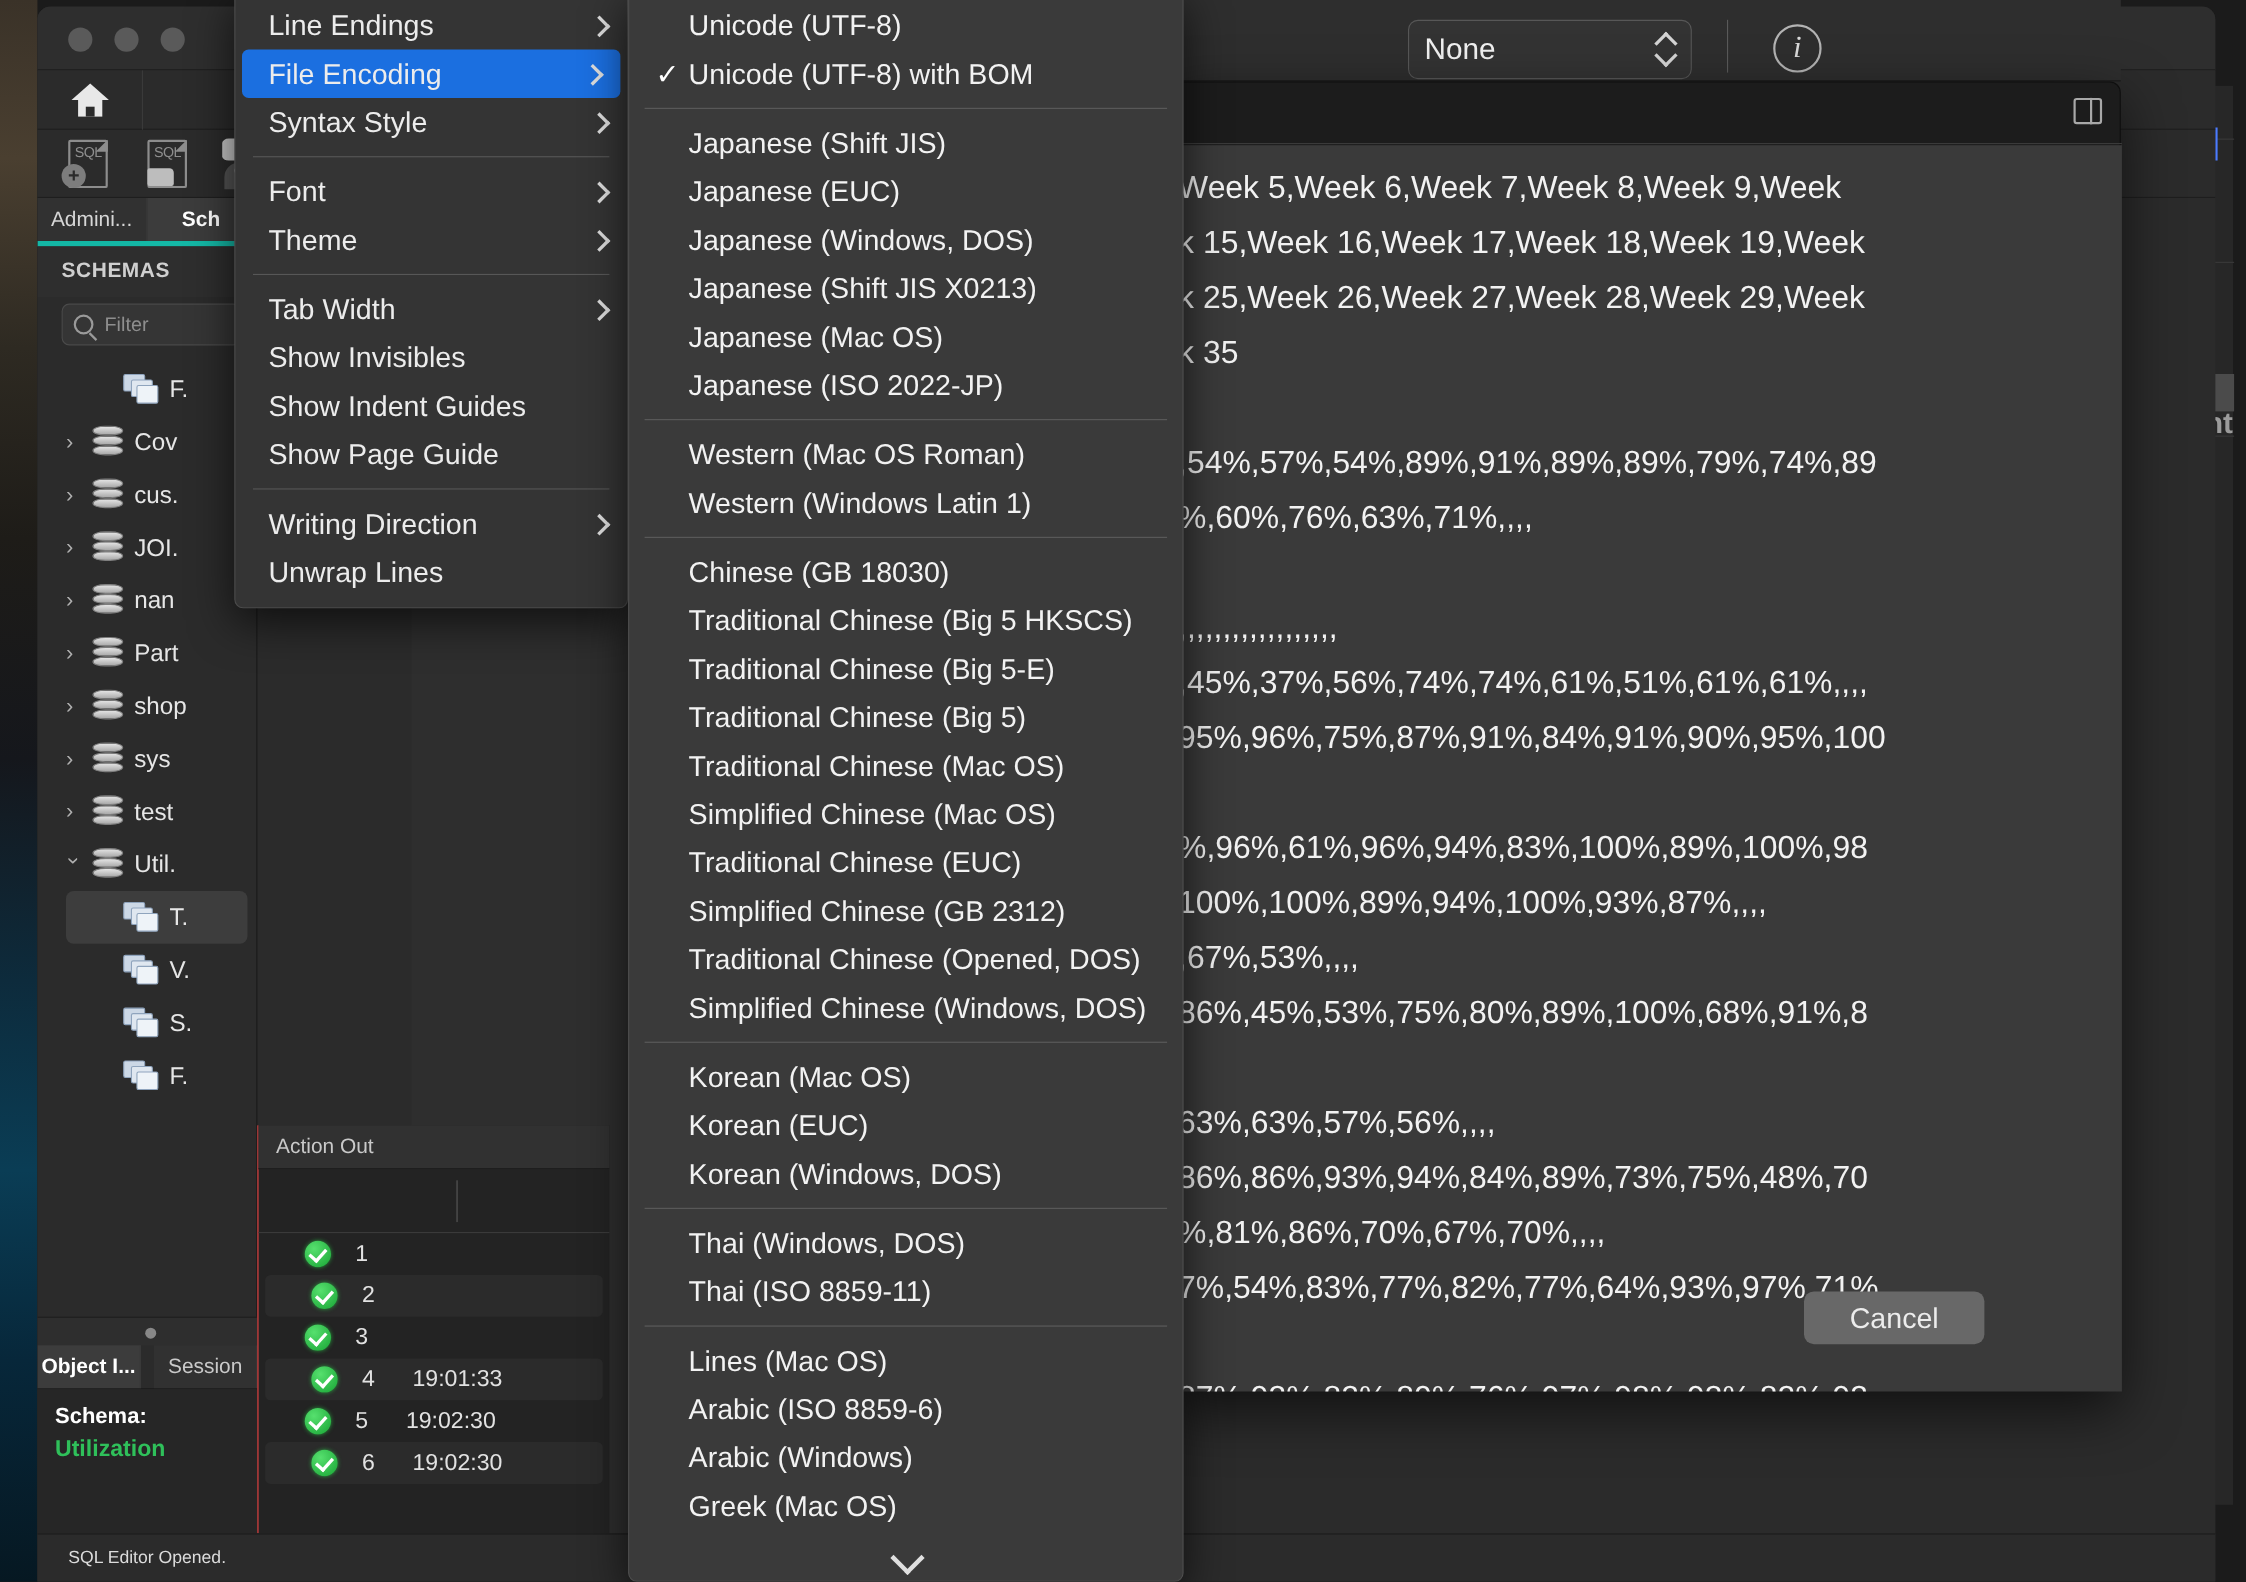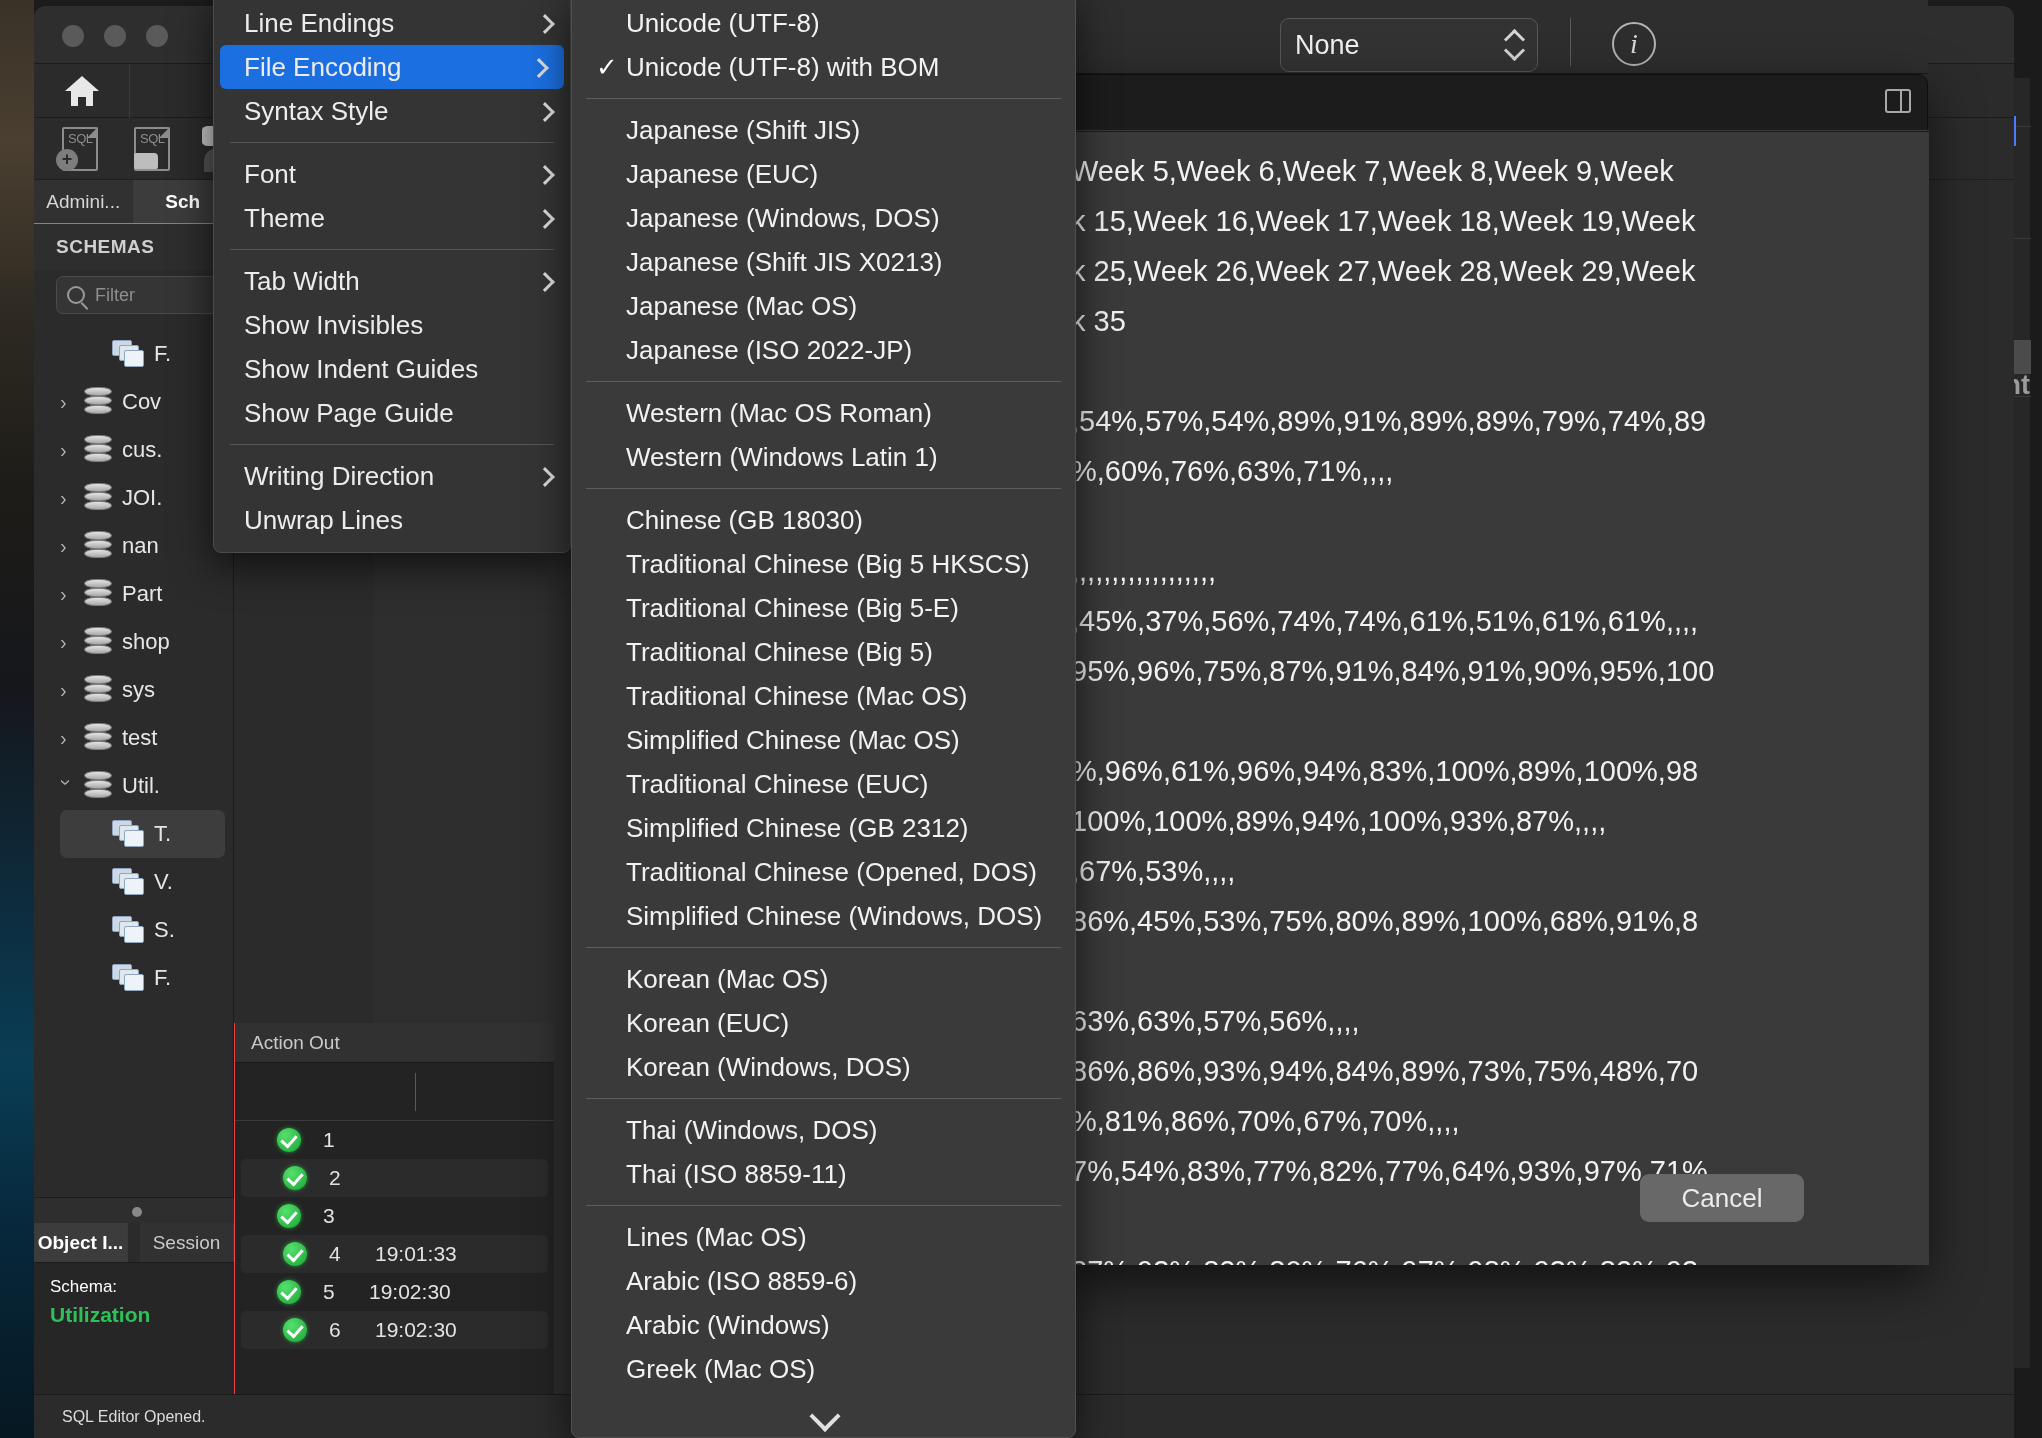--- a/index.html
+++ b/index.html
@@ -104,21 +104,21 @@
   .dbuser .person::after {
     content: ""; position: absolute; left: 9px; top: 3px; width: 8px; height: 8px;
     border-radius: 50%; background: #cfcfcf;
   }
 
   
   .sidebar {
     position: absolute; left: 0; top: 174px; width: 200px; height: 1258px;
     background: #2b2b2b; border-right: 1px solid #1b1b1b;
   }
-  .sb-tabs { display: flex; height: 44px; border-bottom: 1px solid #14b8a6; }
+  .sb-tabs { display: flex; height: 44px; border-bottom: 5px solid #14b8a6; }
   .sb-tab {
     flex: 1; display: flex; align-items: center; justify-content: center;
     font-size: 19px; color: #d6d6d6; border-right: 1px solid #3a3a3a;
     background: #313131; white-space: nowrap; overflow: hidden;
   }
   .sb-tab.active { background: #3c3c3c; color: #fff; font-weight: bold; }
   .sb-section {
     height: 46px; display: flex; align-items: center; padding-left: 22px;
     font-size: 19px; font-weight: bold; color: #cfcfcf; letter-spacing: 0.5px;
     background: #2e2e2e;
@@ -179,21 +179,21 @@
   .bt {
     flex: 1; display: flex; align-items: center; justify-content: center;
     font-size: 19px; color: #c9c9c9; background: #313131; border-right: 1px solid #3a3a3a;
     white-space: nowrap; overflow: hidden;
   }
   .bt.active { background: #3c3c3c; color: #fff; font-weight: bold; }
   .obj-info {
     position: absolute; left: 0; bottom: 44px; width: 200px; height: 131px;
     background: #262626; padding: 14px 0 0 16px;
   }
-  .obj-info .k { font-size: 17px; font-weight: normal; color: #ffffff; }
+  .obj-info .k { font-size: 20px; font-weight: bold; color: #ffffff; }
   .obj-info .v { font-size: 21px; font-weight: bold; color: #2fc05a; margin-top: 6px; }
   .statusbar {
     position: absolute; left: 0; bottom: 0; width: 1980px; height: 44px;
     background: #2b2b2b; border-top: 1px solid #1b1b1b;
     display: flex; align-items: center; padding-left: 28px;
   }
   .statusbar span { font-size: 16px; color: #dcdcdc; }
 
   
   .action-panel {

